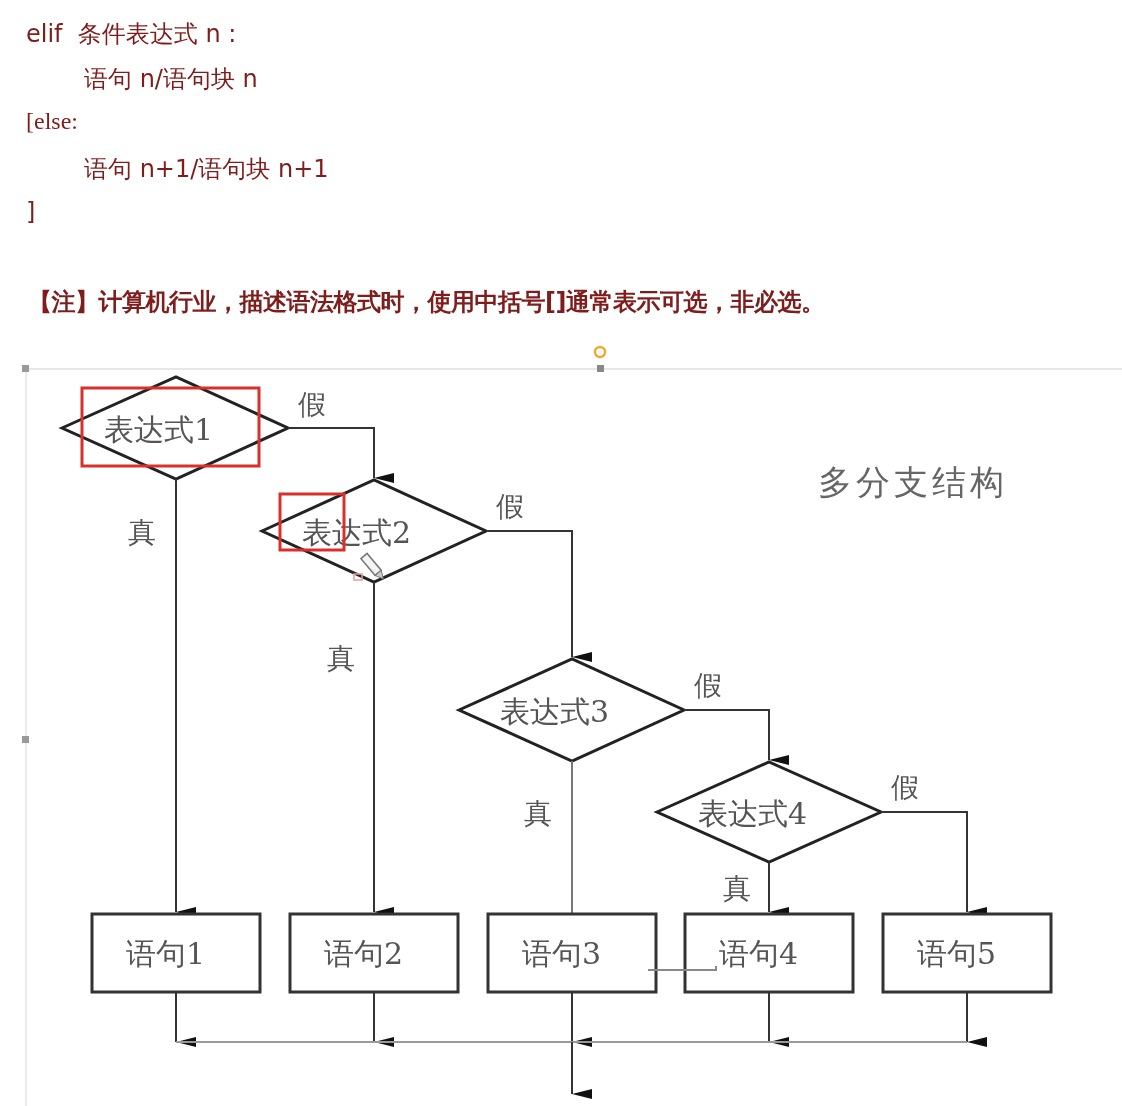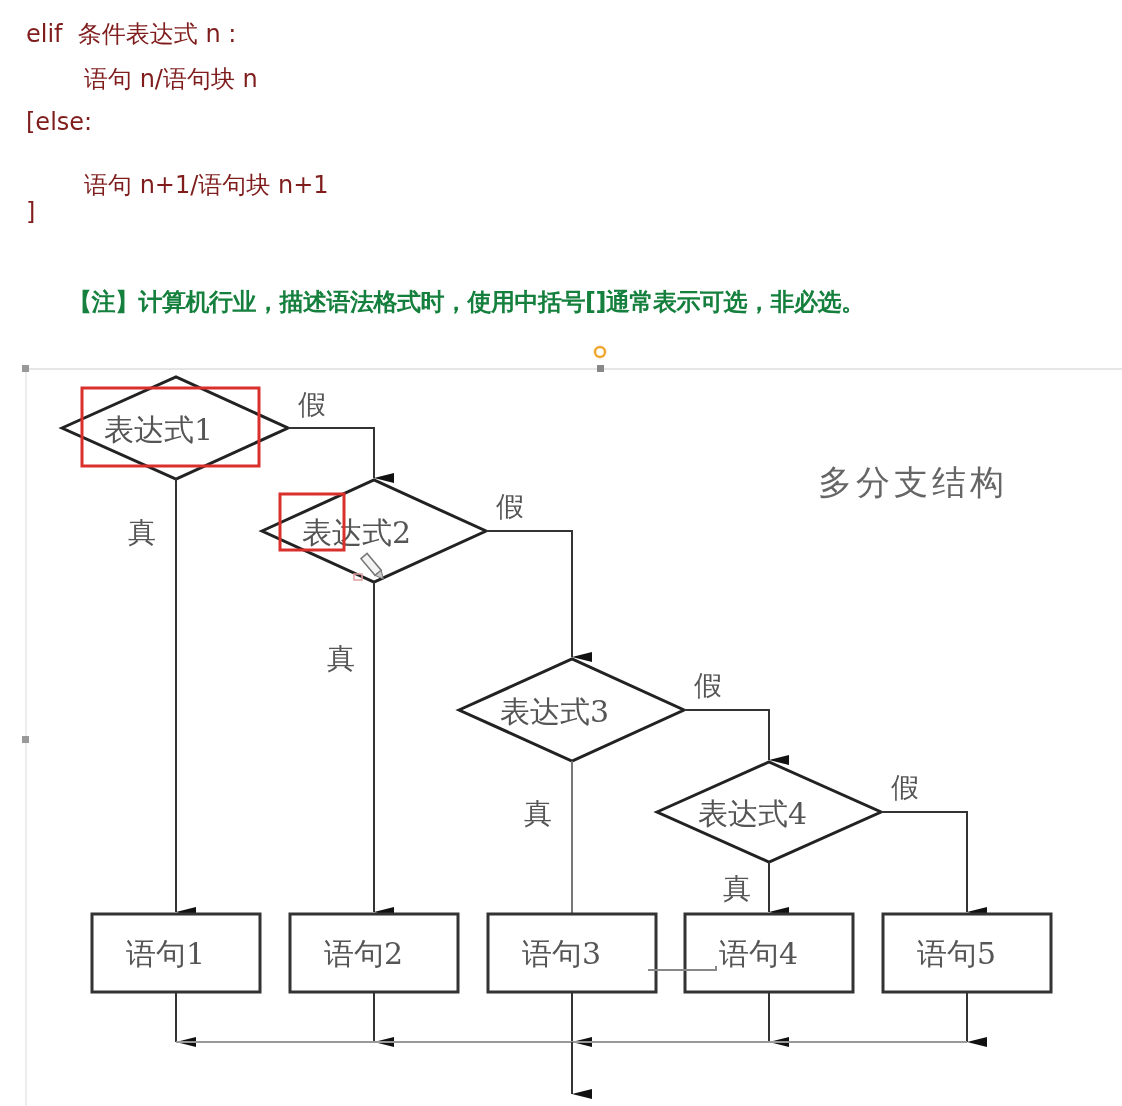--- a/index.html
+++ b/index.html
@@ -1,30 +1,30 @@
 <!DOCTYPE html>
 <html><head>
 <meta charset="utf-8">
 <style>
   html, body { margin:0; padding:0; background:#ffffff; }
   body { width:1122px; height:1106px; position:relative; overflow:hidden;
          font-family:"DejaVu Sans","Liberation Sans",sans-serif; color:#222; }
   .code-line { position:absolute; font-size:24px; color:#7f1d1d; white-space:pre; }
-  .note { position:absolute; left:28px; top:286px; font-size:24px; color:#15803d; white-space:pre; font-weight:bold; letter-spacing:-0.5px;margin-left:40px; }
+  .note { position:absolute; left:28px; top:286px; font-size:24px; color:#7f1d1d; white-space:pre; font-weight:bold; letter-spacing:-0.5px; }
   .canvas { position:absolute; left:0; top:0; width:1122px; height:1106px; }
   .dtext { font-family:"DejaVu Serif","Liberation Serif",serif; fill:#555; }
   .title-text { font-family:"DejaVu Sans","Liberation Sans",sans-serif; fill:#666; }
 </style>
 </head>
 <body>
 
 <div class="code-line" style="left:26px; top:18px;">elif  条件表达式 n :</div>
 <div class="code-line" style="left:84px; top:63px;">语句 n/语句块 n</div>
-<div class="code-line" style="left:26px; top:108px;">[else:</div>
-<div class="code-line" style="left:84px; top:169px;">语句 n+1/语句块 n+1</div>
+<div class="code-line" style="left:26px; top:108px;font-family:Liberation Serif, serif;">[else:</div>
+<div class="code-line" style="left:84px; top:153px;">语句 n+1/语句块 n+1</div>
 <div class="code-line" style="left:26px; top:198px;">]</div>
 
 <div class="note">【注】计算机行业，描述语法格式时，使用中括号[]通常表示可选，非必选。</div>
 
 <svg class="canvas" viewBox="0 0 1122 1106" xmlns="http://www.w3.org/2000/svg">
   <defs>
     <marker id="arr" viewBox="0 0 10 20" refX="5" refY="20" markerWidth="10" markerHeight="20" orient="auto-start-reverse" markerUnits="userSpaceOnUse">
       <path d="M0,0 L10,0 L5,20 Z" fill="#111"></path>
     </marker>
   </defs>

